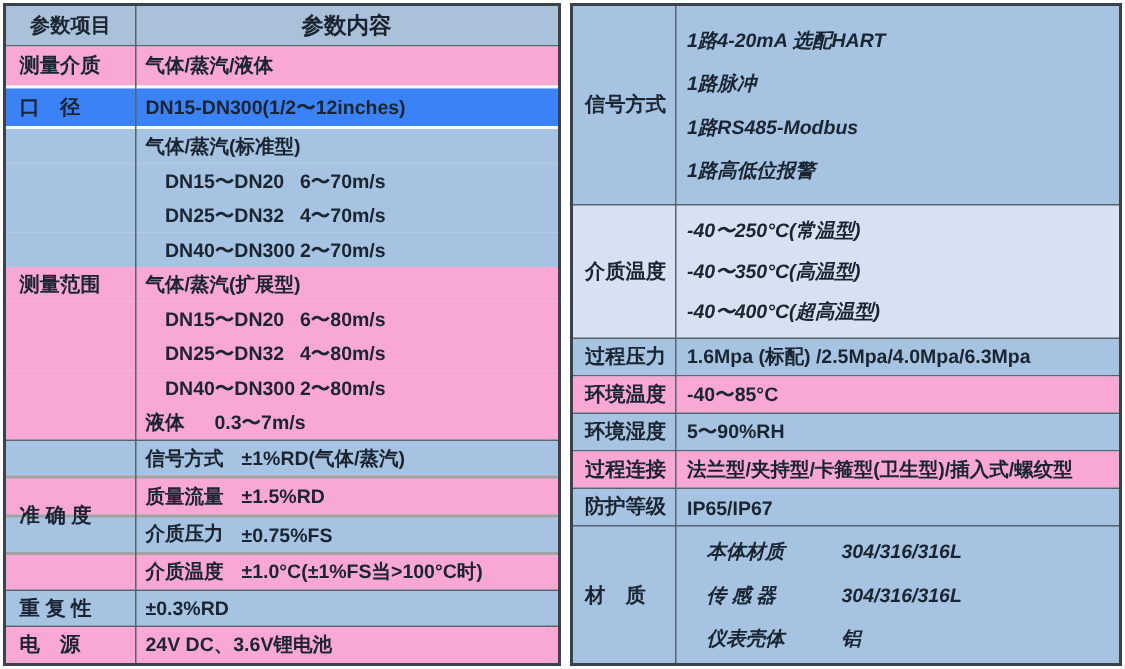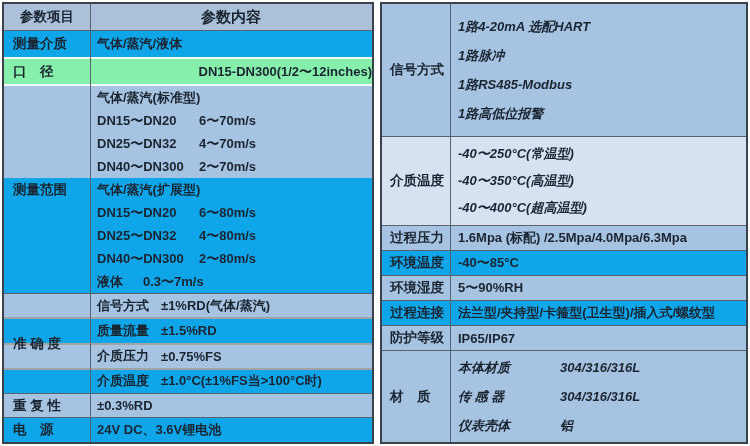--- a/index.html
+++ b/index.html
@@ -50,25 +50,25 @@
   .sep-w { border-top: 2px solid #f6fafd; }
 
   .row {
     flex: 1; display: flex; align-items: center;
     padding-left: 93px; font-size: 13px; white-space: pre;
   }
   .t-right .row { padding-left: 76px; }
   .rw { border-top: 2px solid #a3a3a3; }
 
   .bg-m  { background: #a6c3e1; }
-  .bg-l  { background: #0ea5e9; }
-  .bg-l2 { background: #86efac; justify-content: flex-end; }
+  .bg-l  { background: #f9a8d4; }
+  .bg-l2 { background: #3b82f6; }
 
   .sub { display: inline-block; flex: none; }
-  .w88 { width: 102px; }
+  .w88 { width: 90px; margin-left: 13px; }
   .w62 { width: 64px; }
   .w46 { width: 46px; }
 
   
   .s-medium { height: 27px; }
   .s-diam   { height: 27px; }
   .s-range  { height: 209px; }
   .s-acc    { height: 100px; }
   .s-rep    { height: 24px; }
   .s-pow    { flex: 1; }

